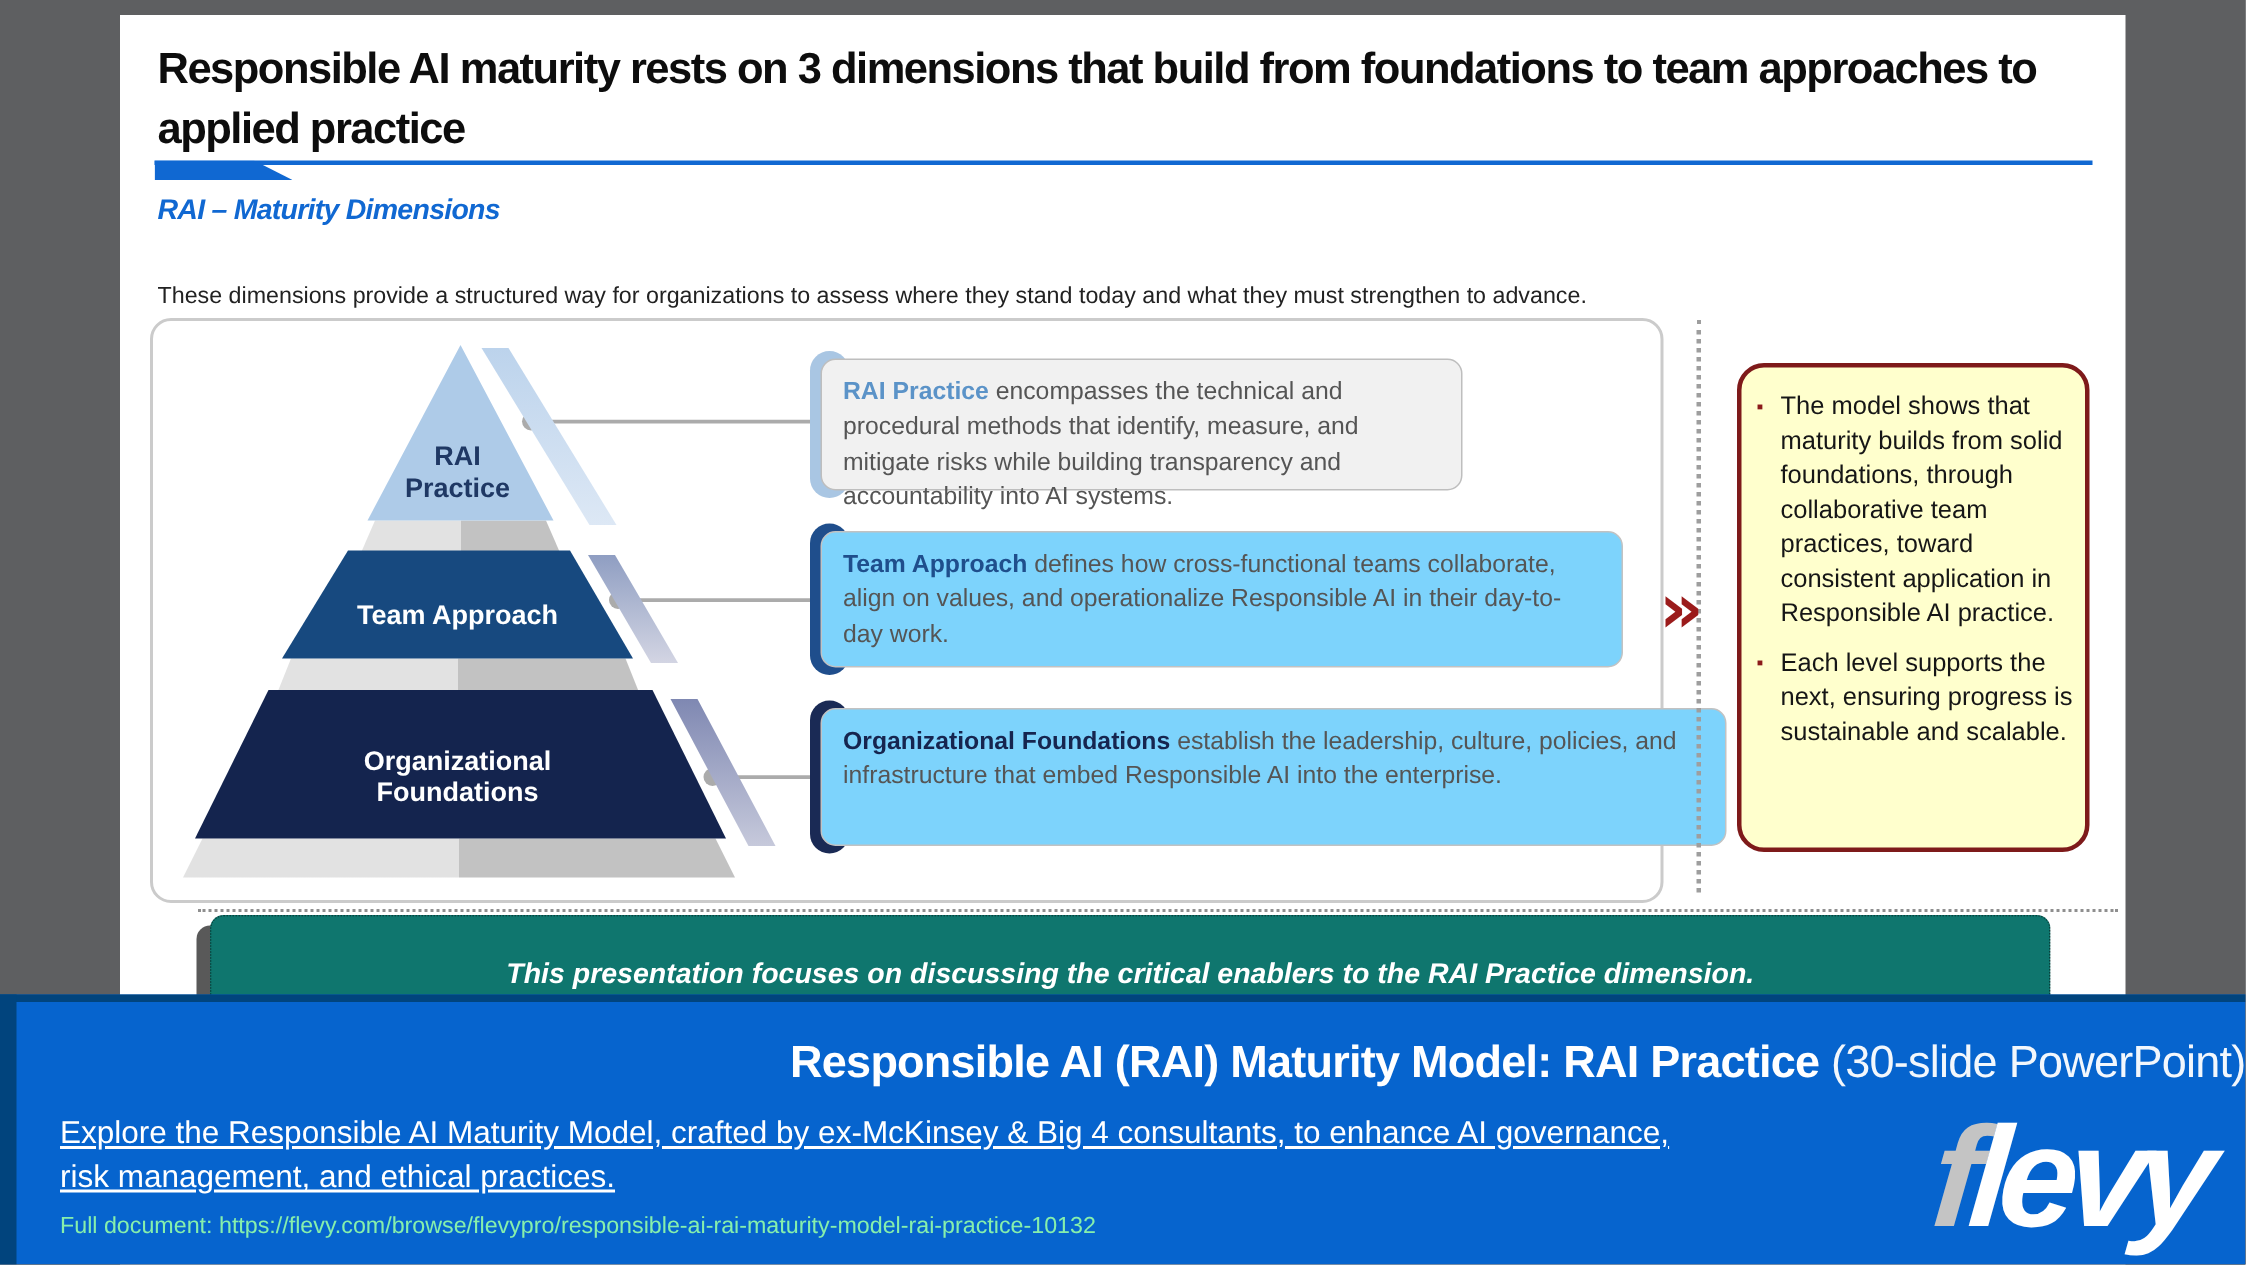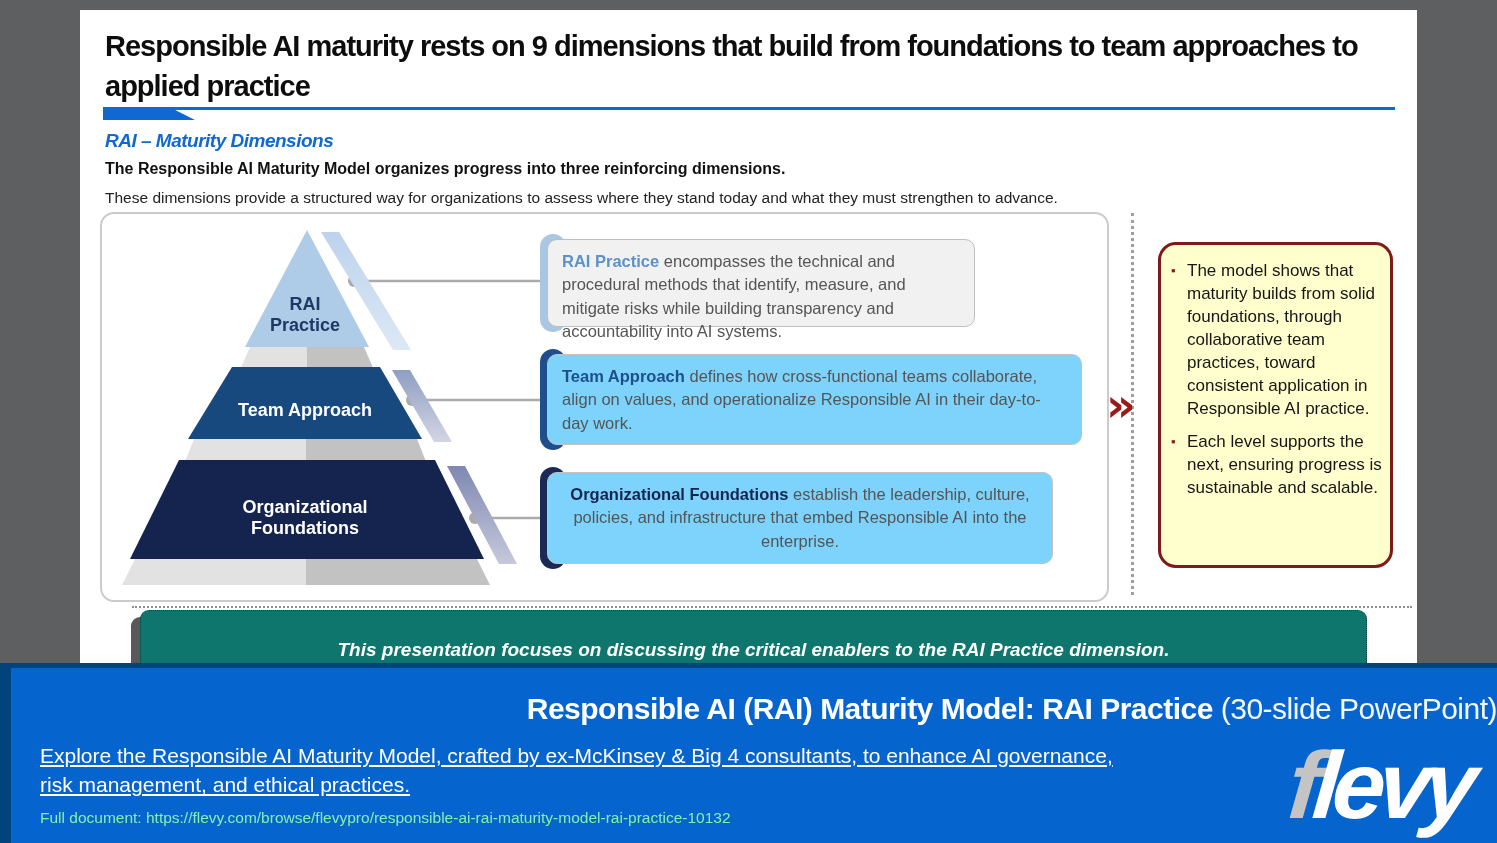--- a/index.html
+++ b/index.html
@@ -30,21 +30,21 @@
   .desc-box{position:absolute;}
   .desc-box .accent{position:absolute;left:-7px;top:-5px;bottom:-5px;width:26px;border-radius:13px;}
   .box-1 .accent{background:#A9C6E3;}
   .box-2 .accent{background:#1F4E8C;}
   .box-3 .accent{background:#1A2A55;}
   .desc-inner{position:relative;height:100%;box-sizing:border-box;border:1.5px solid #C2C2C2;
     border-radius:10px;background:#7dd3fc;padding:10px 14px;font-size:16.5px;line-height:1.42;color:#555;}
   .box-1 .desc-inner{background:#F1F1F1;border-color:#BEBEBE;}
   .box-1{left:445px;top:25px;width:428px;height:88px;}
   .box-2{left:445px;top:140px;width:535px;height:91px;}
-  .box-3{left:445px;top:258px;width:506px;height:92px;text-align:center;}
+  .box-3{left:445px;top:258px;width:604px;height:92px;}
   .term{font-weight:bold;}
   .box-1 .term{color:#5B93C8;}
   .box-2 .term{color:#1F4E8C;}
   .box-3 .term{color:#16254F;}
 
   
   .v-dotted{position:absolute;left:1051px;top:203px;height:382px;width:0;border-left:3px dotted #9E9E9E;}
   .chevron{position:absolute;left:1026px;top:368px;font-size:46px;font-weight:bold;color:#9B1B1B;
     font-family:"DejaVu Sans",sans-serif;}
   .callout{position:absolute;left:1078px;top:232px;width:235px;height:326px;box-sizing:border-box;
@@ -75,25 +75,24 @@
   .logo .f{color:#C4C4C4;}
   .logo .levy{color:#ffffff;}
 </style>
 </head>
 <body>
 
 <div class="stage">
 
   <div class="slide">
 
-    <div class="slide-title">Responsible AI maturity rests on 9 dimensions that build from foundations to team approaches to applied practice</div>
+    <div class="slide-title">Responsible AI maturity rests on 3 dimensions that build from foundations to team approaches to applied practice</div>
     <div class="rule-thick"></div>
     <div class="rule-thin"></div>
     <div class="subtitle">RAI – Maturity Dimensions</div>
-    <div class="lead-bold">The Responsible AI Maturity Model organizes progress into three reinforcing dimensions.</div>
     <div class="lead-text">These dimensions provide a structured way for organizations to assess where they stand today and what they must strengthen to advance.</div>
 
     <div class="panel">
       <svg width="1005" height="386" viewBox="0 0 1005 386">
         <defs>
           <linearGradient id="grayGrad" x1="0" y1="0" x2="1" y2="0">
             <stop offset="0" stop-color="#E2E2E2"></stop>
               <stop offset="0.5" stop-color="#E2E2E2"></stop>
             <stop offset="0.5" stop-color="#C2C2C2"></stop>
               <stop offset="1" stop-color="#C2C2C2"></stop>

